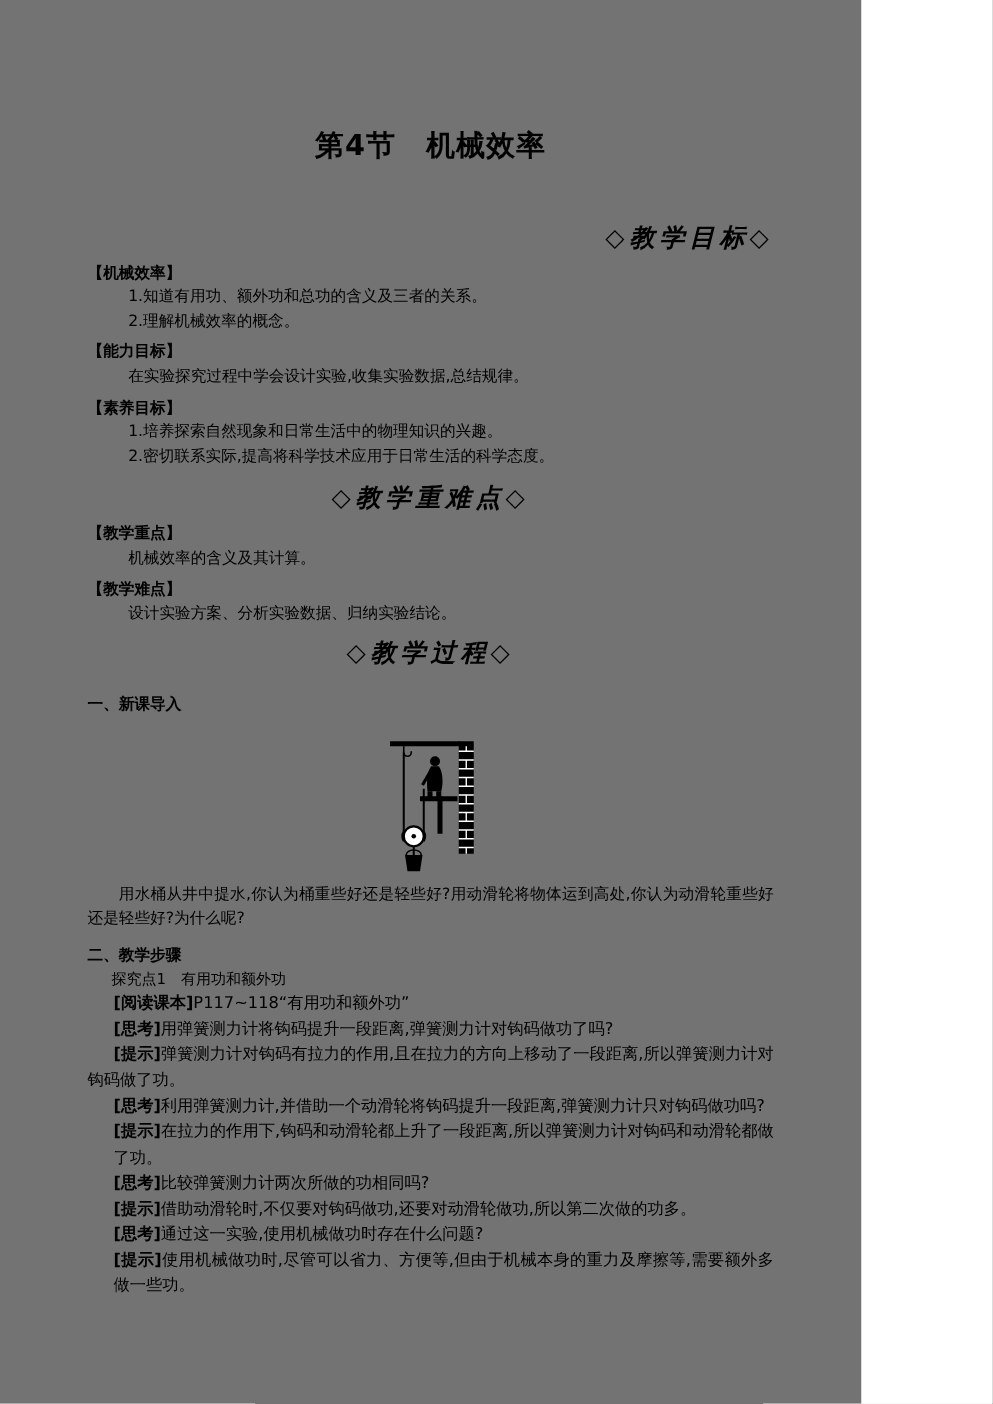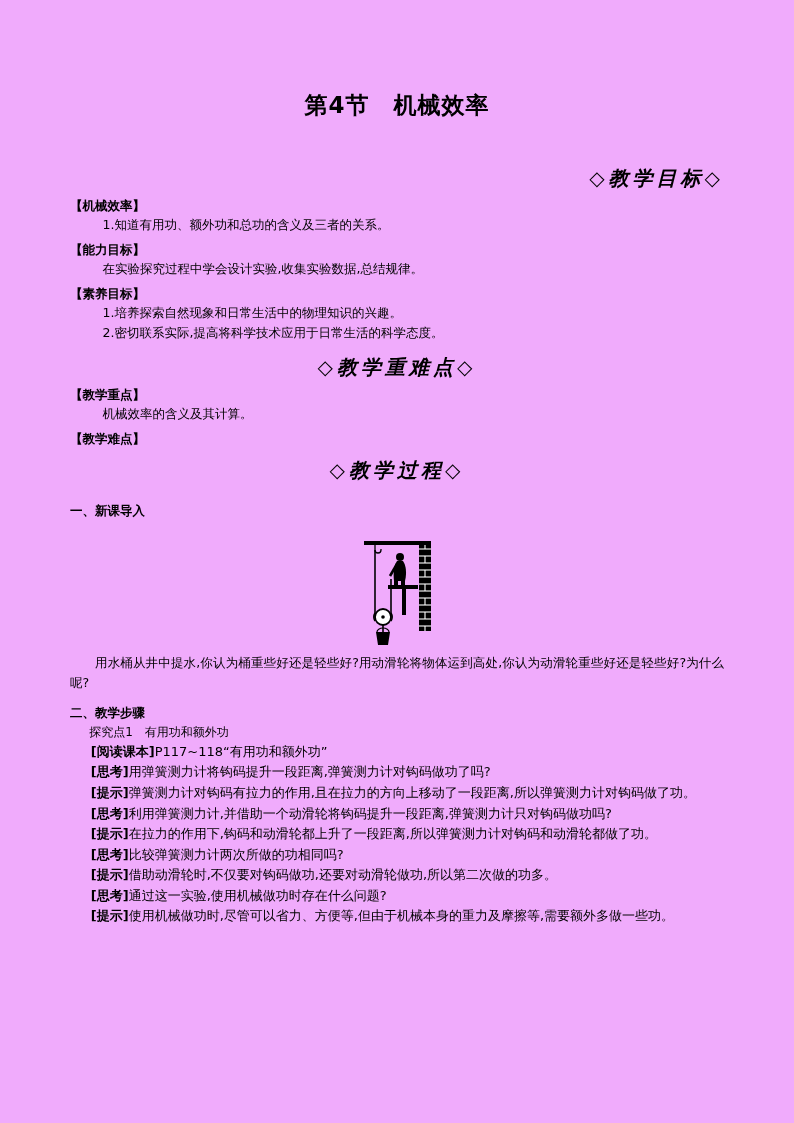--- a/index.html
+++ b/index.html
@@ -6,26 +6,26 @@
     margin: 0;
     padding: 0;
     background: #ffffff;
   }
   body {
     font-family: "DejaVu Sans", "Liberation Sans", sans-serif;
     color: #000000;
   }
   .page {
     position: relative;
-    width: 794px;
+    width: 689px;
     height: 1123px;
-    background: #f0abfc;
+    background: #737373;
     overflow: hidden;
     box-sizing: border-box;
-    padding: 0 70px;
+    padding: 12px 70px;
   }
 
   
   .doc-title {
     text-align: center;
     font-size: 23px;
     font-weight: bold;
     letter-spacing: 1px;
     margin: 0;
     padding-top: 92px;
@@ -108,20 +108,21 @@
 
 <div class="page">
 
   <h1 class="doc-title">第4节　机械效率</h1>
 
   <div class="banner b1">◇教学目标◇</div>
 
   <div>
     <div class="lbl">【机械效率】</div>
     <div class="num-item">1.知道有用功、额外功和总功的含义及三者的关系。</div>
+    <div class="num-item">2.理解机械效率的概念。</div>
   </div>
 
   <div>
     <div class="lbl">【能力目标】</div>
     <div class="num-item">在实验探究过程中学会设计实验,收集实验数据,总结规律。</div>
   </div>
 
   <div>
     <div class="lbl">【素养目标】</div>
     <div class="num-item">1.培养探索自然现象和日常生活中的物理知识的兴趣。</div>
@@ -130,20 +131,21 @@
 
   <div class="banner b2">◇教学重难点◇</div>
 
   <div>
     <div class="lbl">【教学重点】</div>
     <div class="num-item">机械效率的含义及其计算。</div>
   </div>
 
   <div>
     <div class="lbl">【教学难点】</div>
+    <div class="num-item">设计实验方案、分析实验数据、归纳实验结论。</div>
   </div>
 
   <div class="banner b3">◇教学过程◇</div>
 
   <div class="spacer-8"></div>
 
   <div class="step-head">一、新课导入</div>
 
   <div class="figure-wrap">
     <svg width="82" height="112" viewBox="0 0 82 112">

